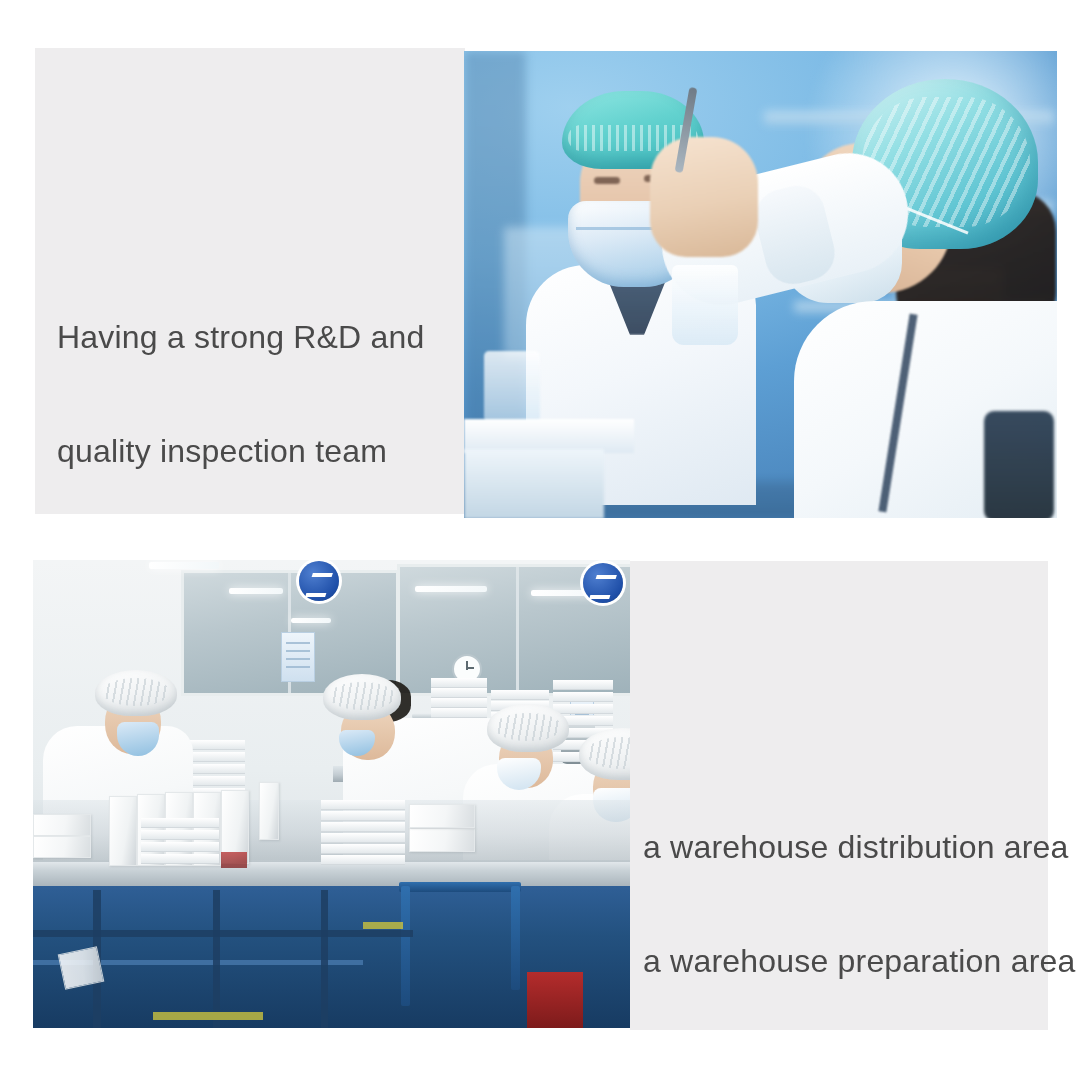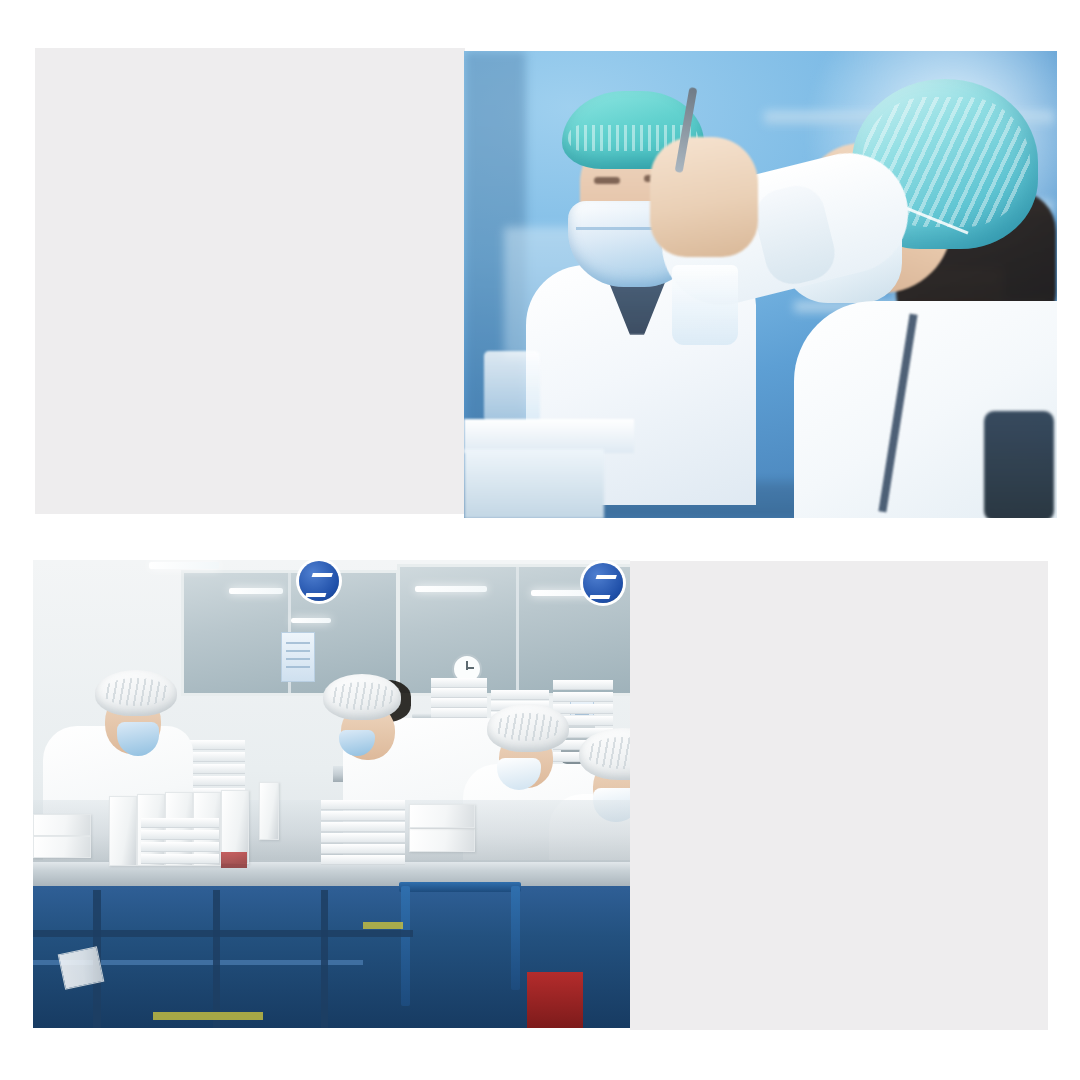--- a/index.html
+++ b/index.html
@@ -249,20 +249,24 @@
     position:absolute;background:linear-gradient(180deg,#dfe6ea 0%,#c3ccd2 55%,#9fabb2 100%);
   }
 </style>
 </head>
 <body>
 
 <div class="stage">
 
   <div class="gray-panel" style="left:35px;top:48px;width:430px;height:466px;"></div>
 
+  <div class="caption" style="left:57px;top:242px;width:400px;">
+    <div>Having a strong R&amp;D and</div>
+    <div>quality inspection team</div>
+  </div>
 
   <div class="photo" id="photo-lab" style="left:464px;top:51px;width:593px;height:467px;">
 
     <div class="lab-bg lab-glow" style="left:330px;top:-60px;width:320px;height:280px;"></div>
     <div class="lab-bg lab-dark" style="left:0;top:0;width:62px;height:467px;opacity:.35;"></div>
     <div class="lab-bg lab-shelf" style="left:300px;top:60px;width:290px;height:14px;"></div>
     <div class="lab-bg lab-shelf" style="left:310px;top:150px;width:280px;height:12px;"></div>
     <div class="lab-bg lab-shelf" style="left:330px;top:250px;width:260px;height:12px;"></div>
     <div class="lab-bg lab-shelf" style="left:40px;top:176px;width:120px;height:130px;opacity:.55;"></div>
     <div class="lab-bg lab-shelf" style="left:160px;top:200px;width:90px;height:110px;opacity:.45;"></div>
@@ -292,20 +296,24 @@
     <div class="pipette"></div>
     <div class="beaker"></div>
     <div class="beaker2"></div>
     <div class="bench"></div>
     <div class="bench2"></div>
     <div class="stool"></div>
   </div>
 
   <div class="gray-panel" style="left:630px;top:561px;width:418px;height:469px;"></div>
 
+  <div class="caption right" style="left:643px;top:752px;width:400px;">
+    <div>a warehouse distribution area</div>
+    <div>a warehouse preparation area</div>
+  </div>
 
   <div class="photo" id="photo-pack" style="left:33px;top:560px;width:597px;height:468px;">
 
     <div class="room-wall"></div>
     <div class="window" style="left:148px;top:10px;width:212px;height:120px;">
       <div class="mullion" style="left:104px;"></div>
     </div>
     <div class="window" style="left:364px;top:4px;width:232px;height:126px;">
       <div class="mullion" style="left:116px;"></div>
     </div>

